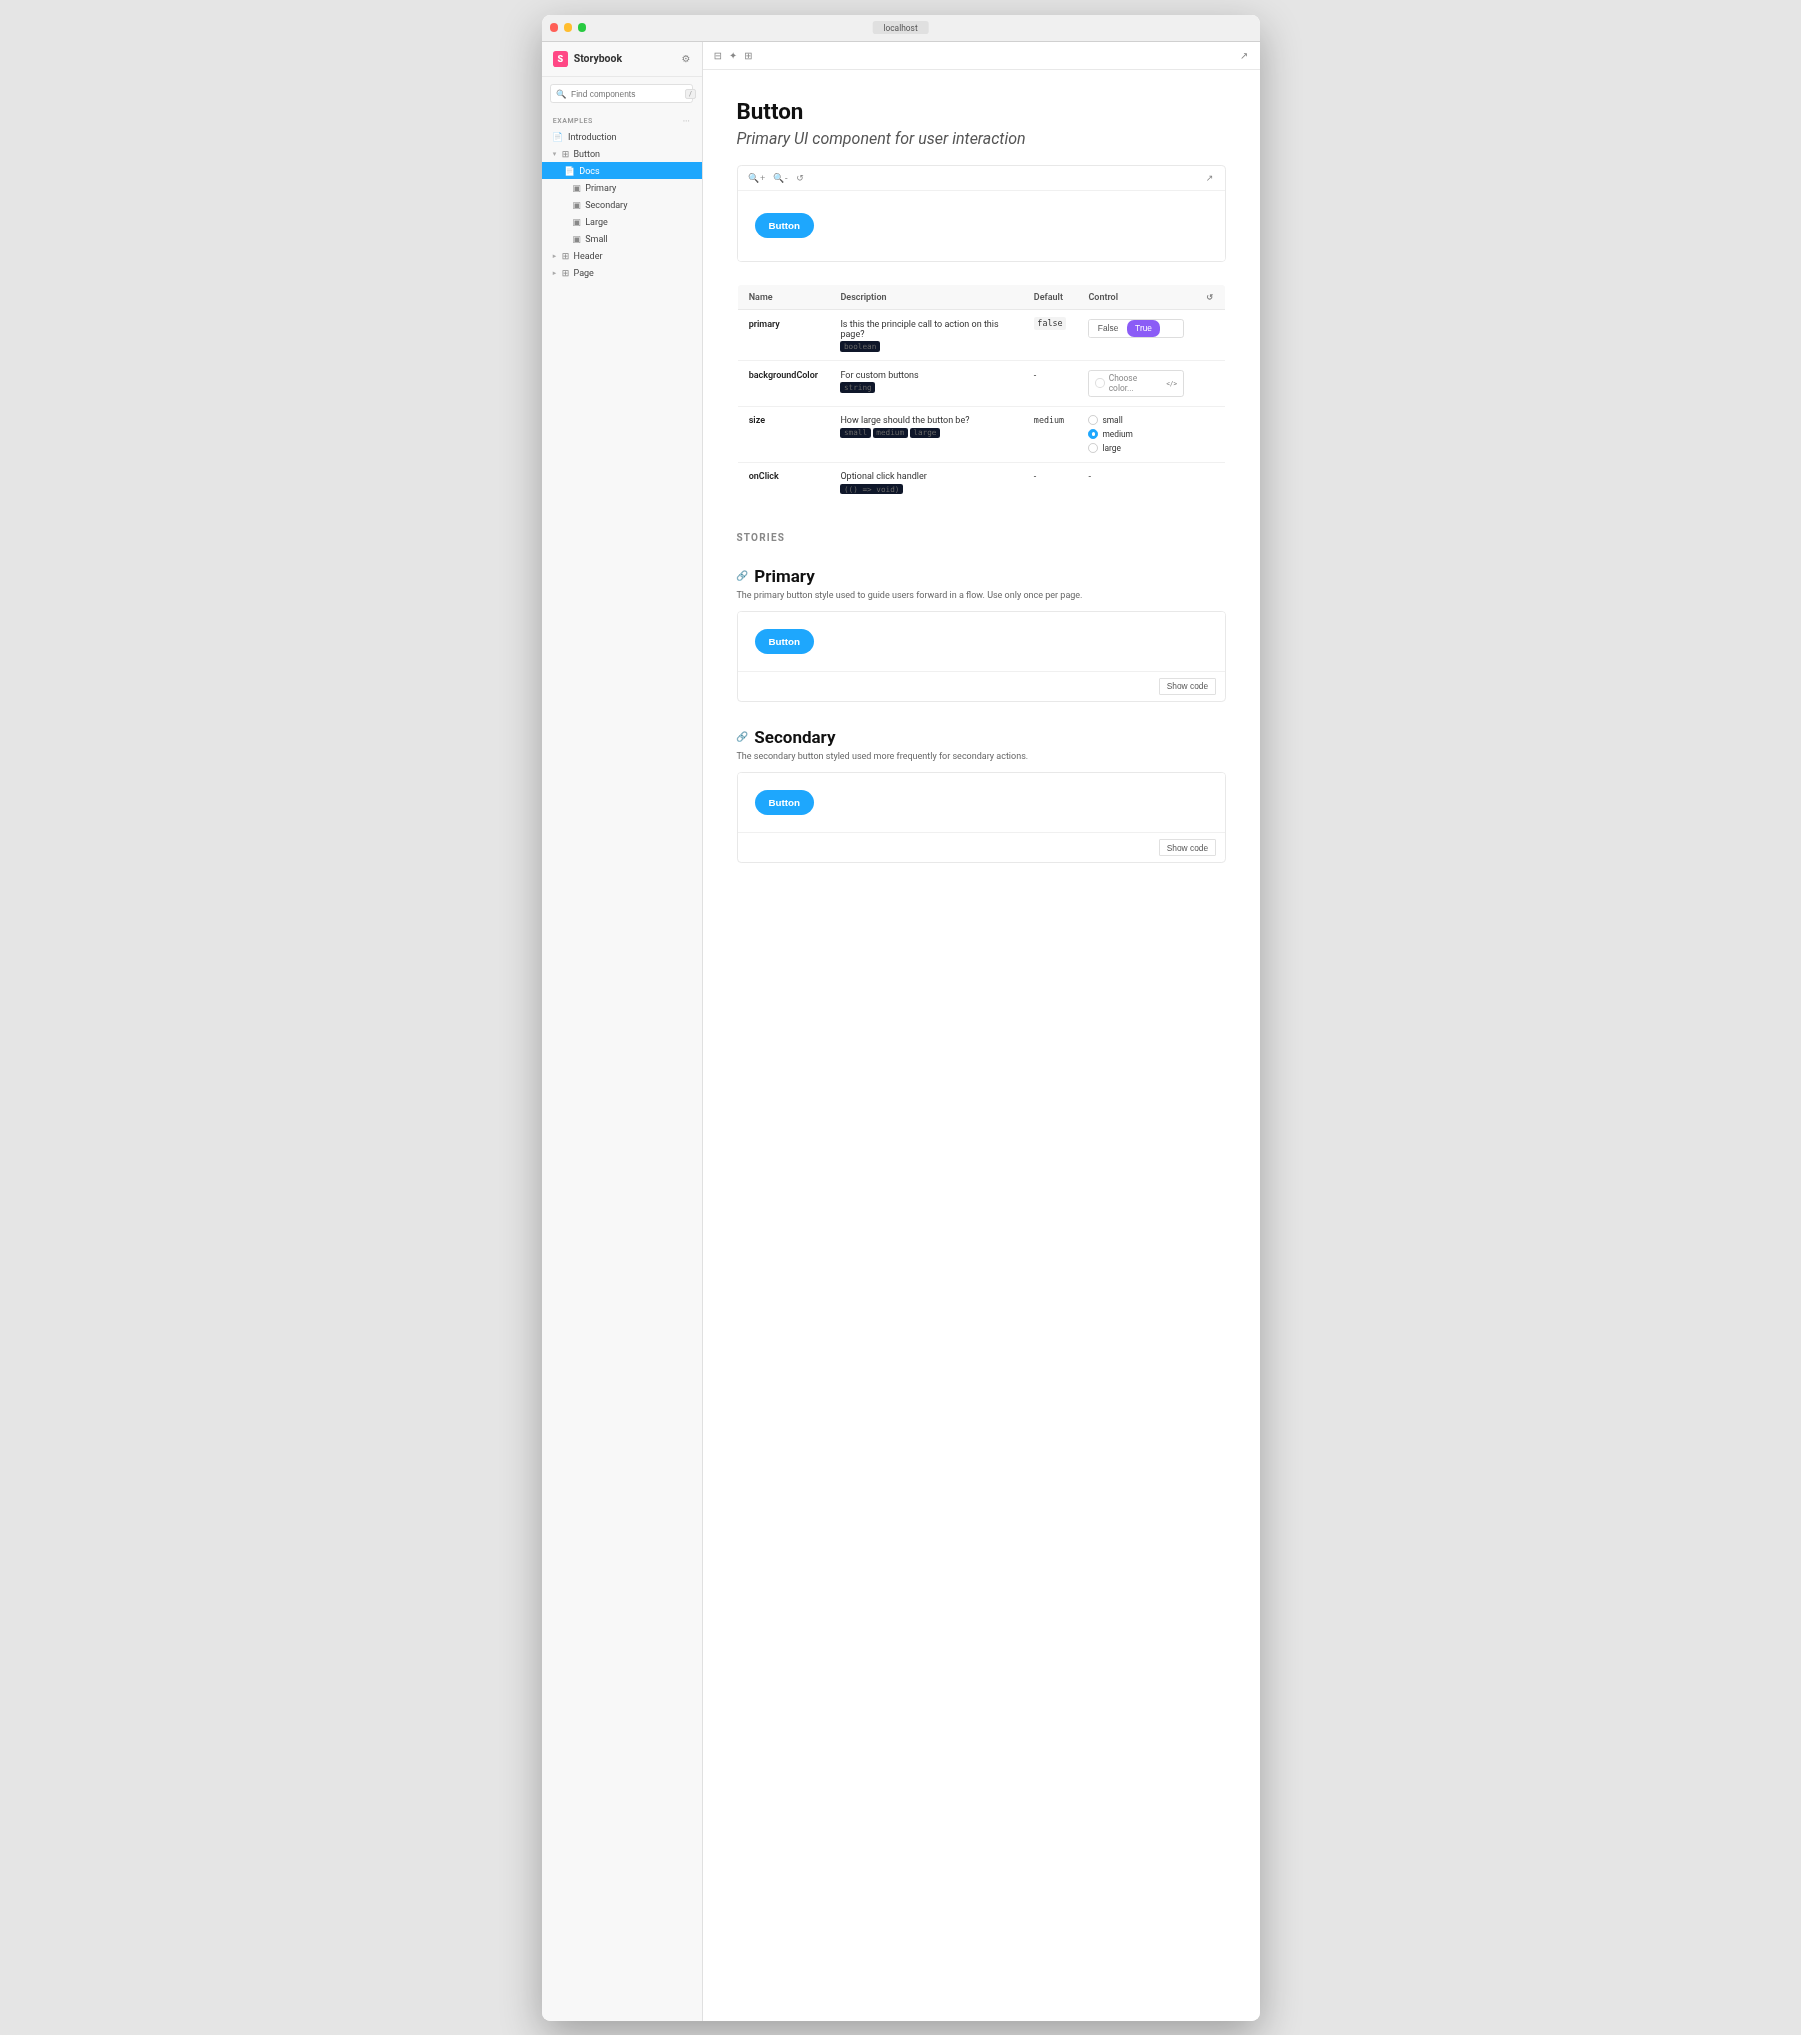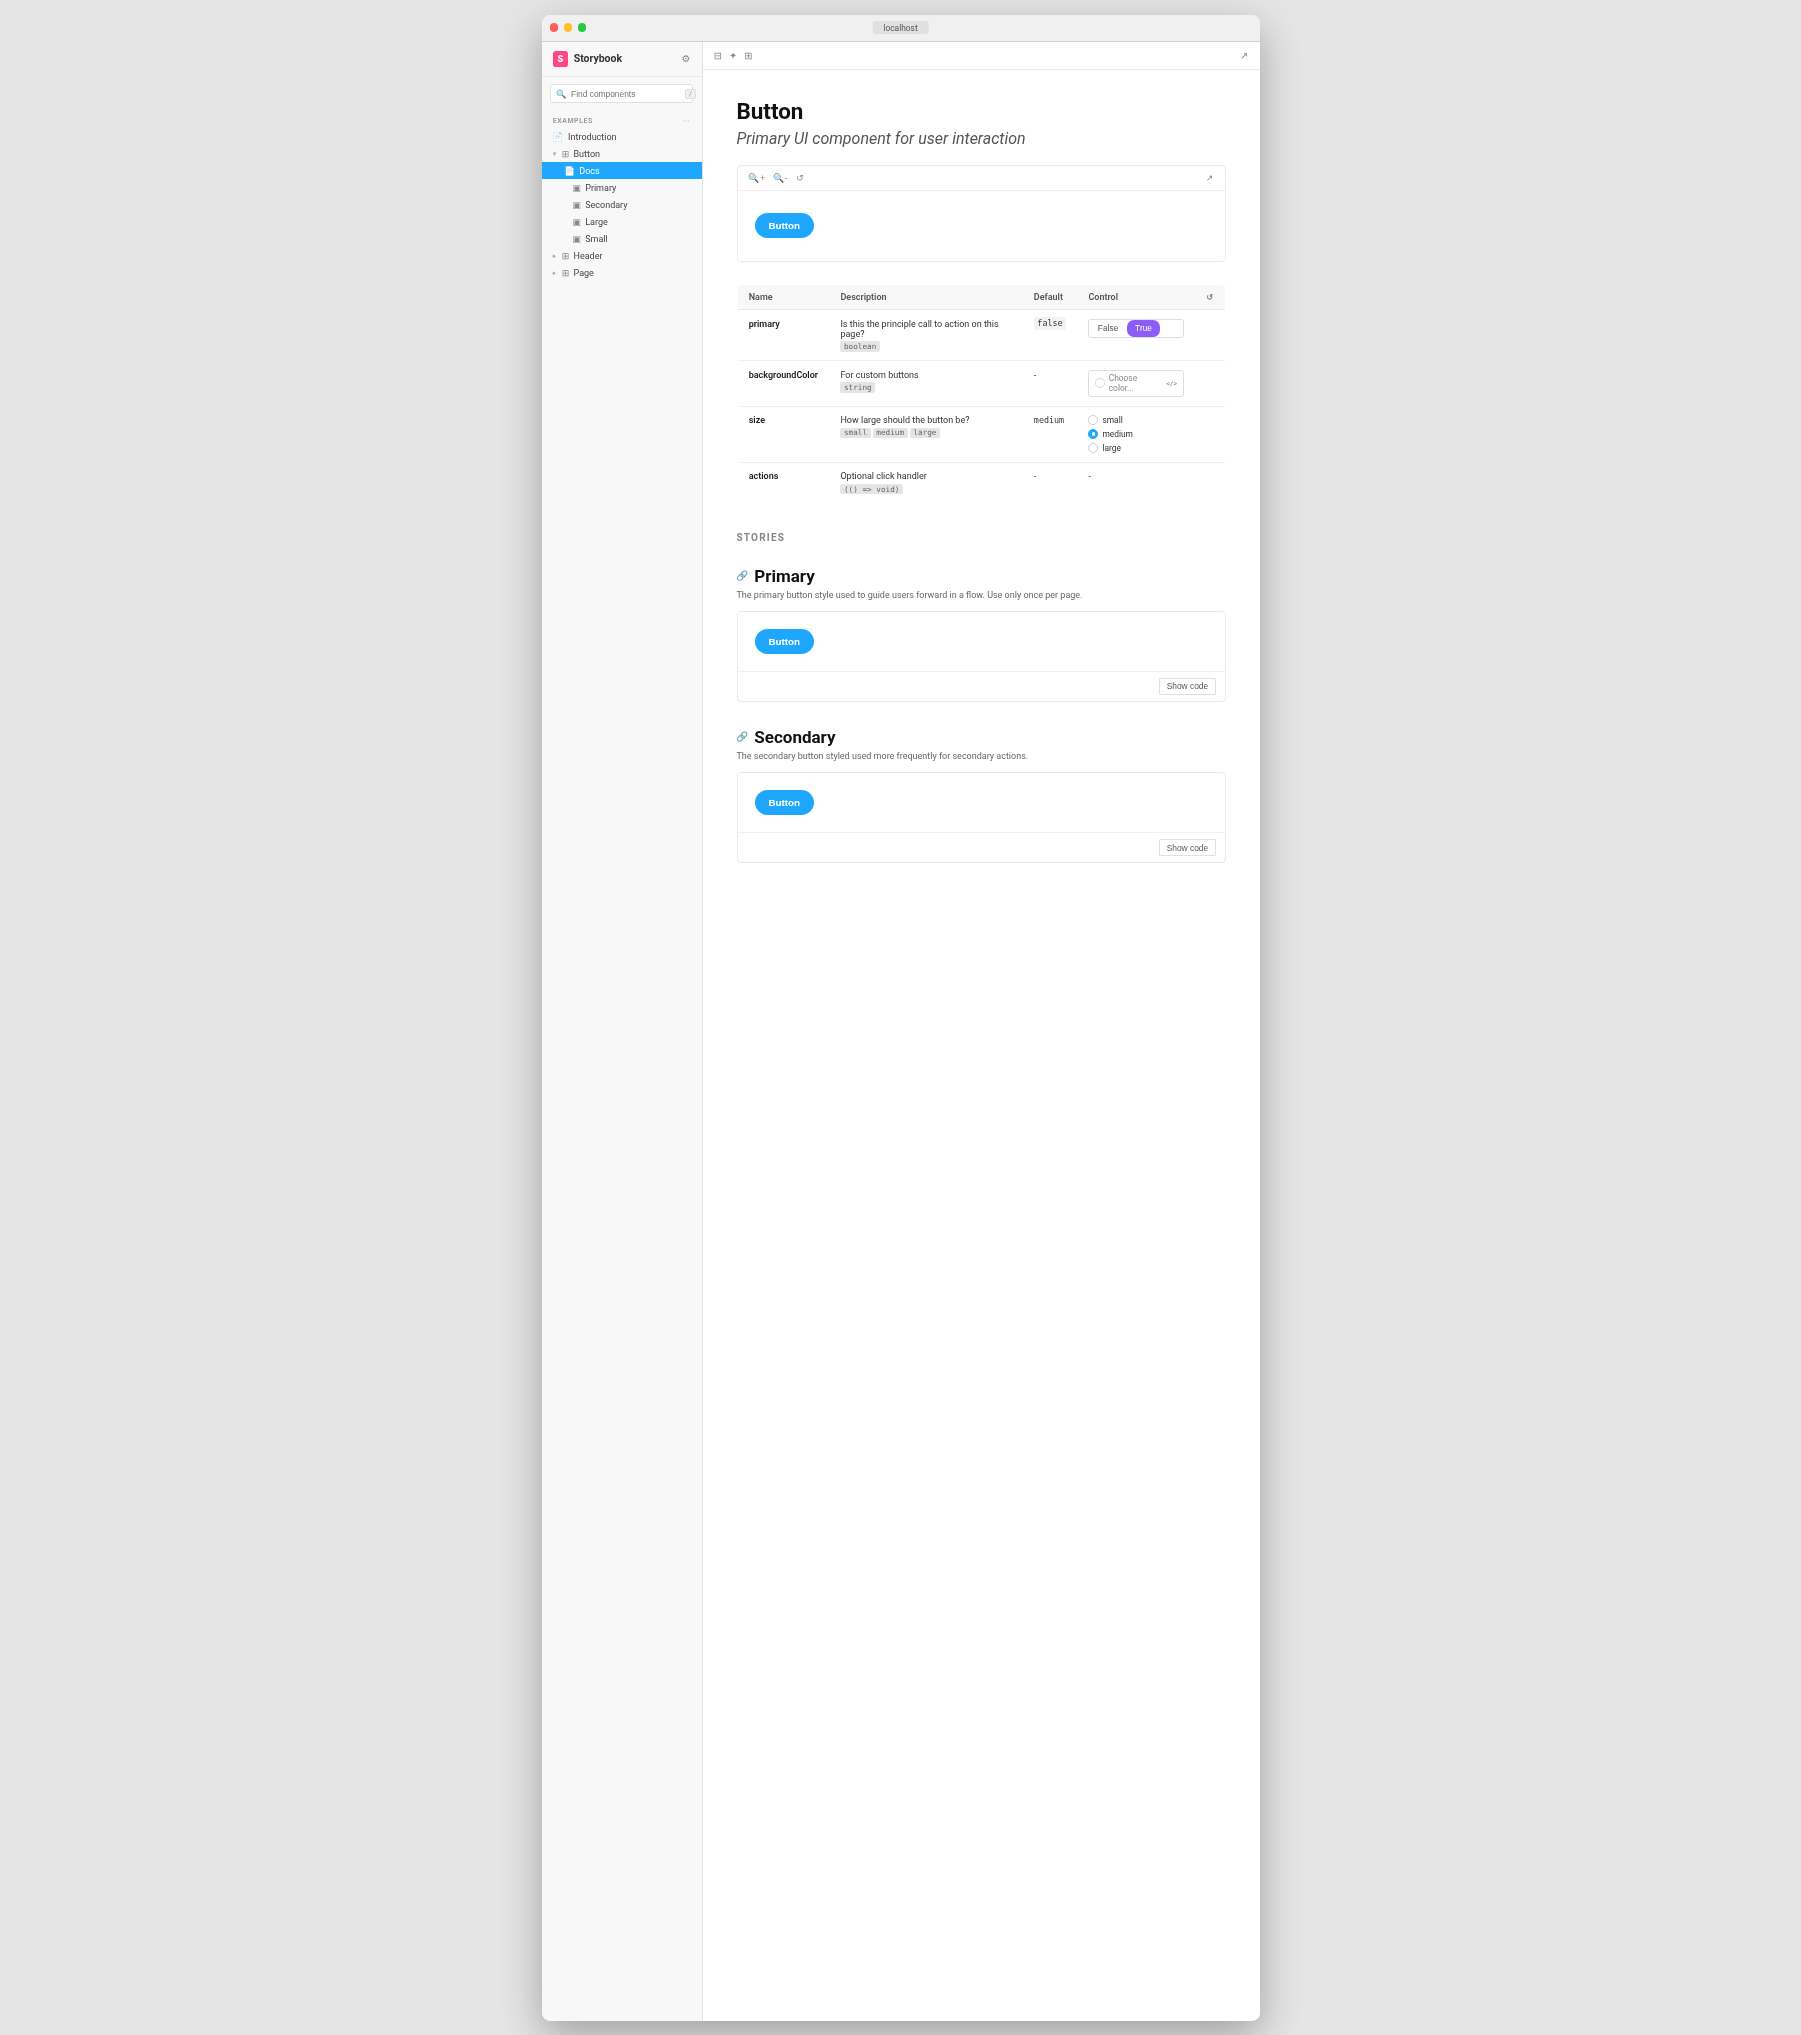--- a/index.html
+++ b/index.html
@@ -239,21 +239,21 @@
       padding: 8.4px 11.2px;
       border-bottom: 0.7px solid #f0f0f0;
       vertical-align: top;
       color: #333;
     }
     .args-table tr:last-child td { border-bottom: none; }
     .arg-name { font-weight: 600; color: #222; }
     .arg-required { color: #e8431a; margin-left: 1.4px; }
     .arg-type {
       display: inline-block;
-      background: #e5e5e5;
+      background: #0f172a;
       border-radius: 2.1px;
       padding: 0.7px 3.5px;
       font-family: monospace;
       font-size: 7.7px;
       color: #666;
       margin-top: 2.8px;
     }
     .toggle-group {
       display: flex;
       border: 0.7px solid #ddd;
@@ -545,21 +545,21 @@
                   <div class="radio-item">
                     <div class="radio-dot"></div>
                     <span>large</span>
                   </div>
                 </div>
               </td>
               <td></td>
             </tr>
 
             <tr>
-              <td><span class="arg-name">actions</span></td>
+              <td><span class="arg-name">onClick</span></td>
               <td>
                 <span>Optional click handler</span><br>
                 <span class="arg-type">(() =&gt; void)</span>
               </td>
               <td><span>-</span></td>
               <td><span>-</span></td>
               <td></td>
             </tr>
           </tbody>
         </table>

